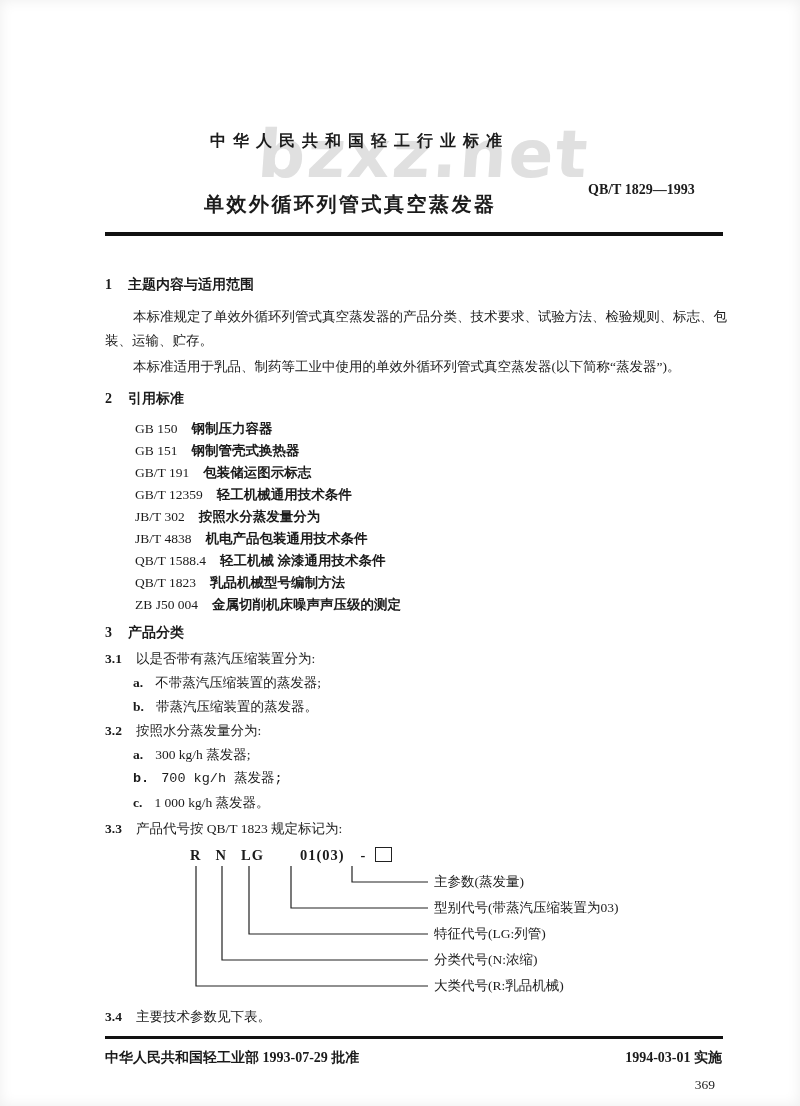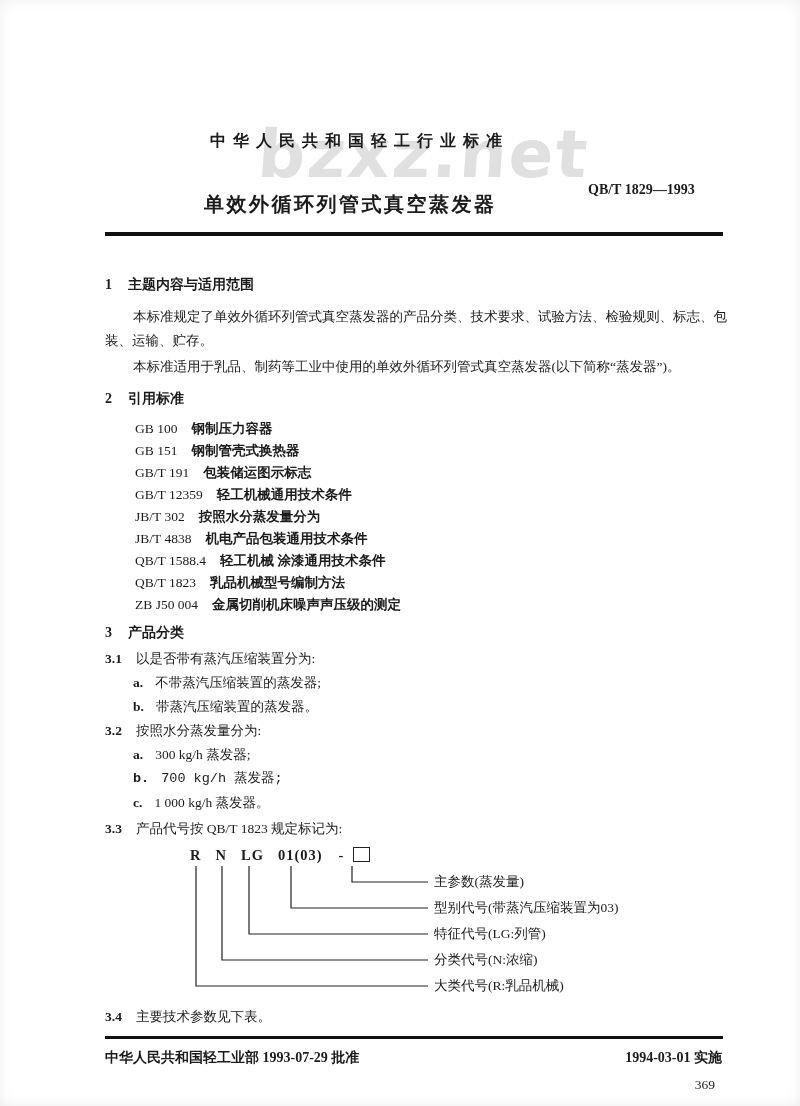--- a/index.html
+++ b/index.html
@@ -24,21 +24,21 @@
   .rule { background:#111; }
   .watermark {
     font-family:"DejaVu Sans","Liberation Sans",sans-serif;
     font-size:66px; font-weight:bold; letter-spacing:2px;
     color:#c7c7c7; opacity:0.55; transform:skewX(-4deg);
     z-index:0; line-height:70px;
   }
   .content { position:relative; z-index:1; }
   .code-line { font-size:14.5px; line-height:18px; }
   .cp { font-weight:bold; margin-right:14px; letter-spacing:1px; }
-  .cp-wide { margin-right:16px; }
+  .cp-wide { margin-right:16px;margin-left:22px; }
   .cp-dash { margin-right:9px; }
   .code-box { display:inline-block; width:17px; height:15px; border:1.6px solid #222; vertical-align:-2px; background:#fff; }
   .footer-text { font-size:14px; font-weight:bold; line-height:20px; }
   .page-num { font-size:13.5px; line-height:18px; }
   svg { display:block; }
 </style>
 </head>
 <body>
 
 <div class="page">
@@ -57,21 +57,21 @@
     </div>
     <div class="abs t" style="left:133px; top:308px;">本标准规定了单效外循环列管式真空蒸发器的产品分类、技术要求、试验方法、检验规则、标志、包</div>
     <div class="abs t" style="left:105px; top:332px;">装、运输、贮存。</div>
     <div class="abs t" style="left:133px; top:358px;text-align:right;">本标准适用于乳品、制药等工业中使用的单效外循环列管式真空蒸发器(以下简称“蒸发器”)。</div>
 
     <div class="abs t h" style="left:105px; top:390px;">
       <span class="hn">2</span><span>引用标准</span>
     </div>
 
     <div class="abs t" style="left:135px; top:420px;">
-      <span class="ref-code">GB 100</span><span class="ref-name">钢制压力容器</span>
+      <span class="ref-code">GB 150</span><span class="ref-name">钢制压力容器</span>
     </div>
     <div class="abs t" style="left:135px; top:442px;">
       <span class="ref-code">GB 151</span><span class="ref-name">钢制管壳式换热器</span>
     </div>
     <div class="abs t" style="left:135px; top:464px;">
       <span class="ref-code">GB/T 191</span><span class="ref-name">包装储运图示标志</span>
     </div>
     <div class="abs t" style="left:135px; top:486px;">
       <span class="ref-code">GB/T 12359</span><span class="ref-name">轻工机械通用技术条件</span>
     </div>

